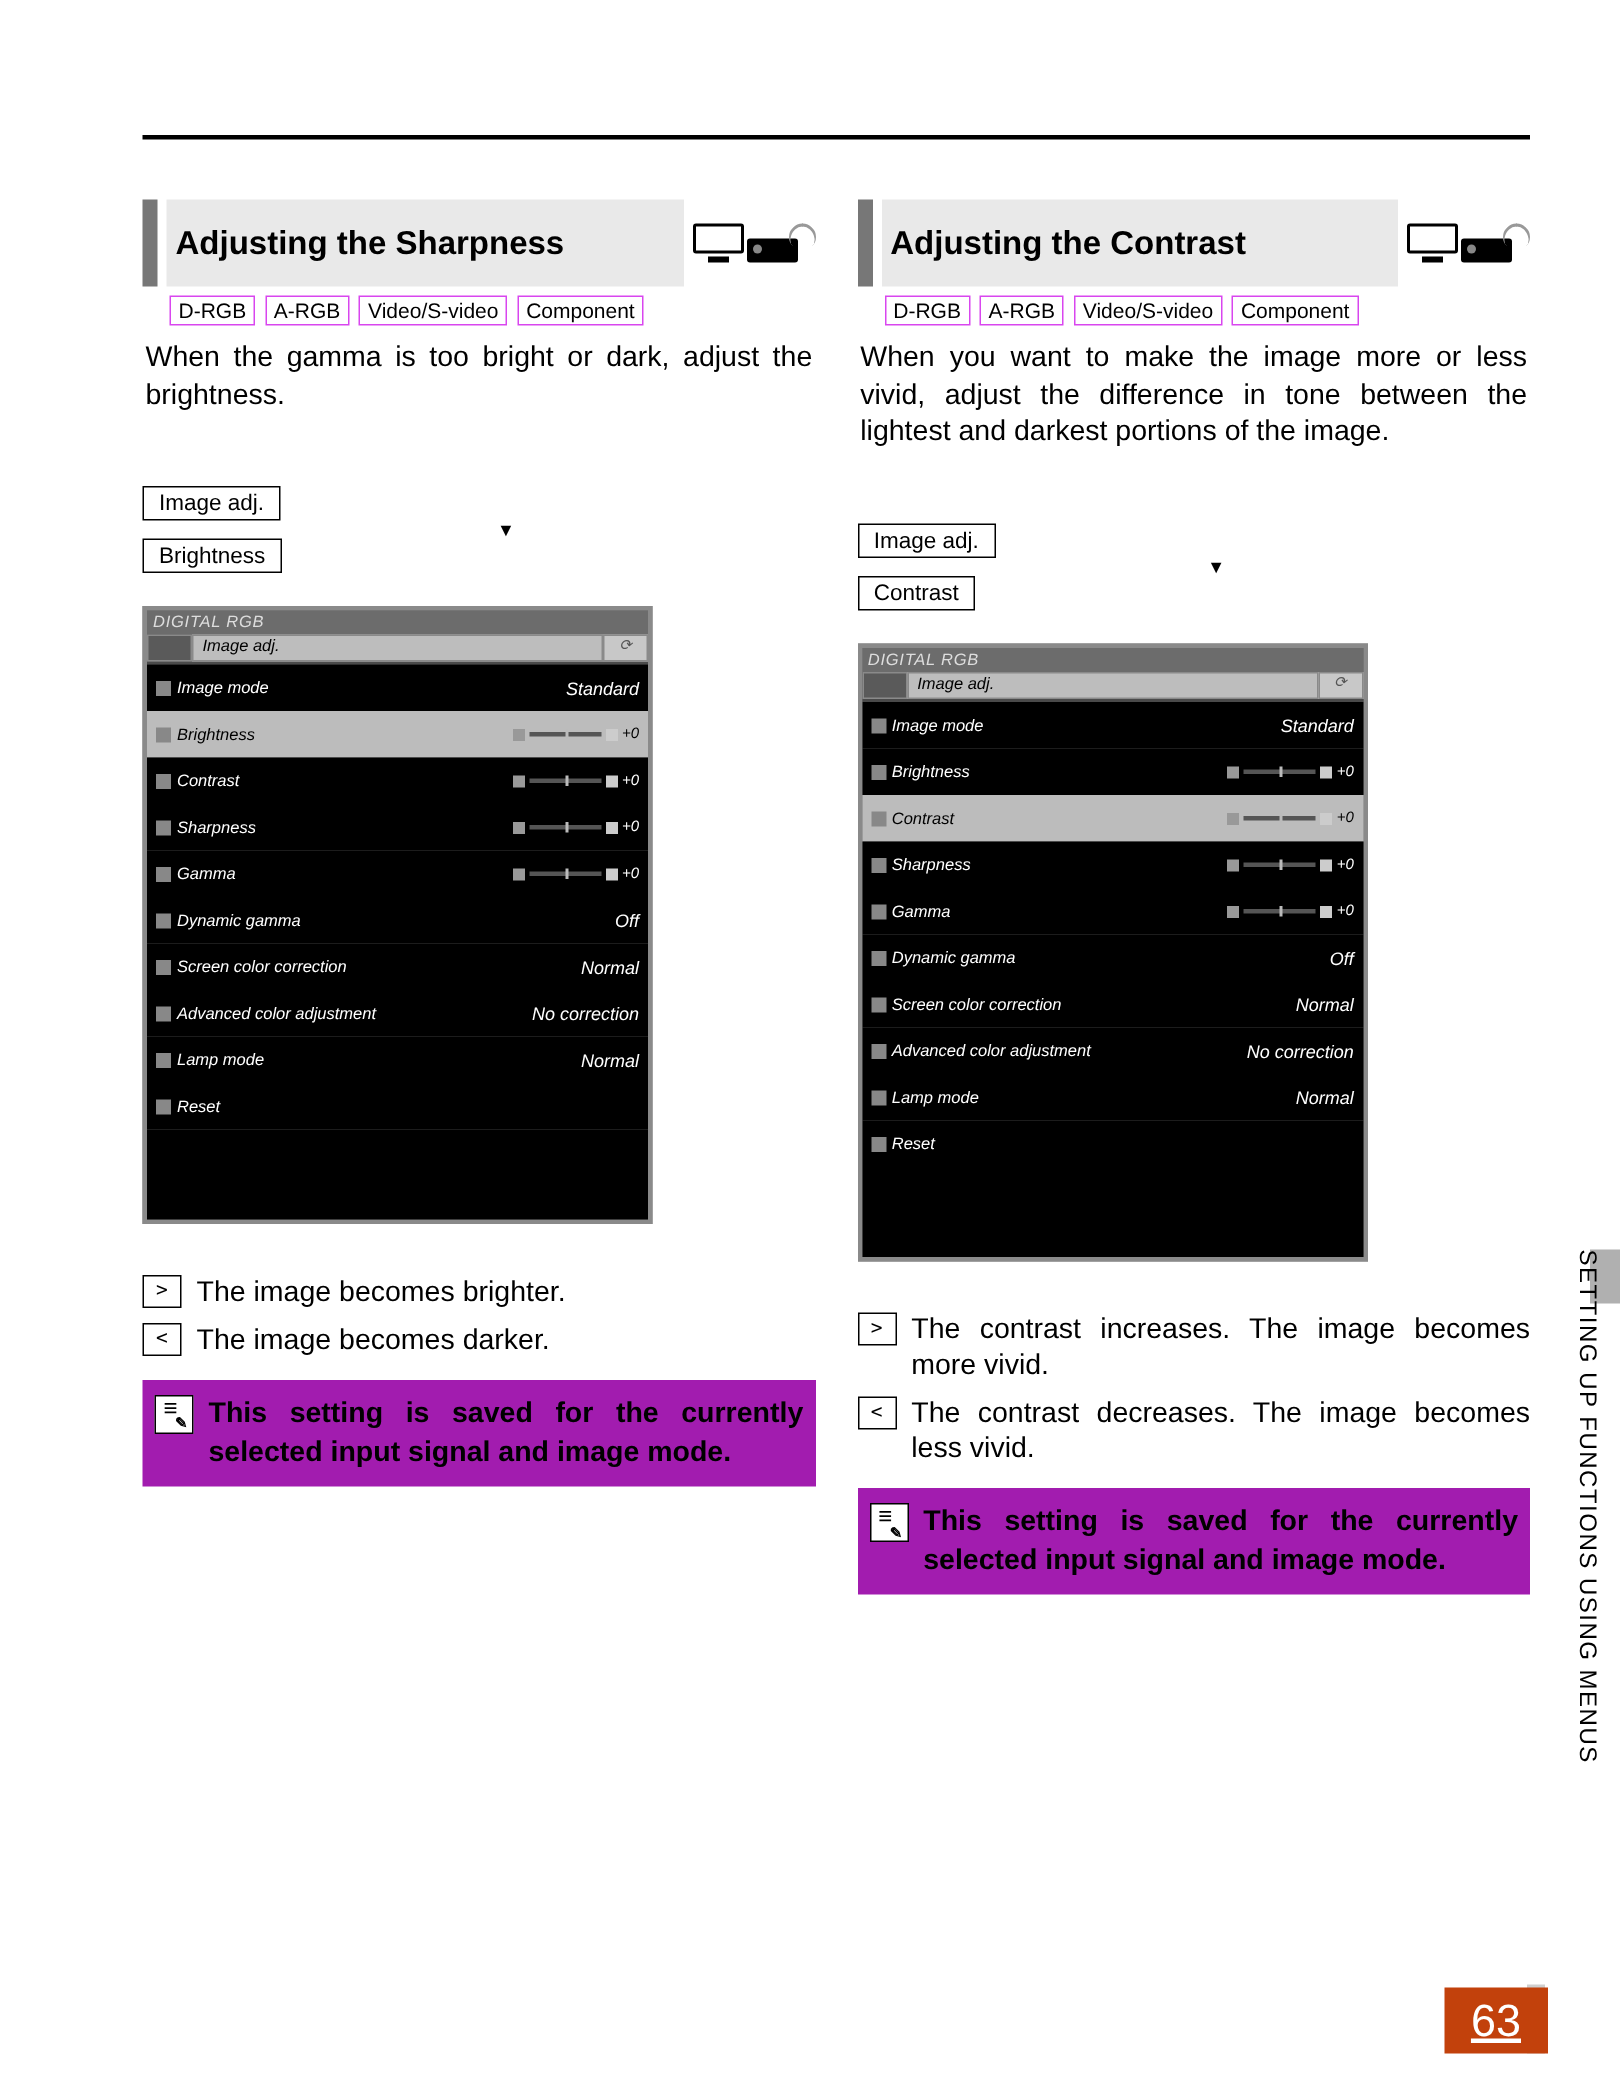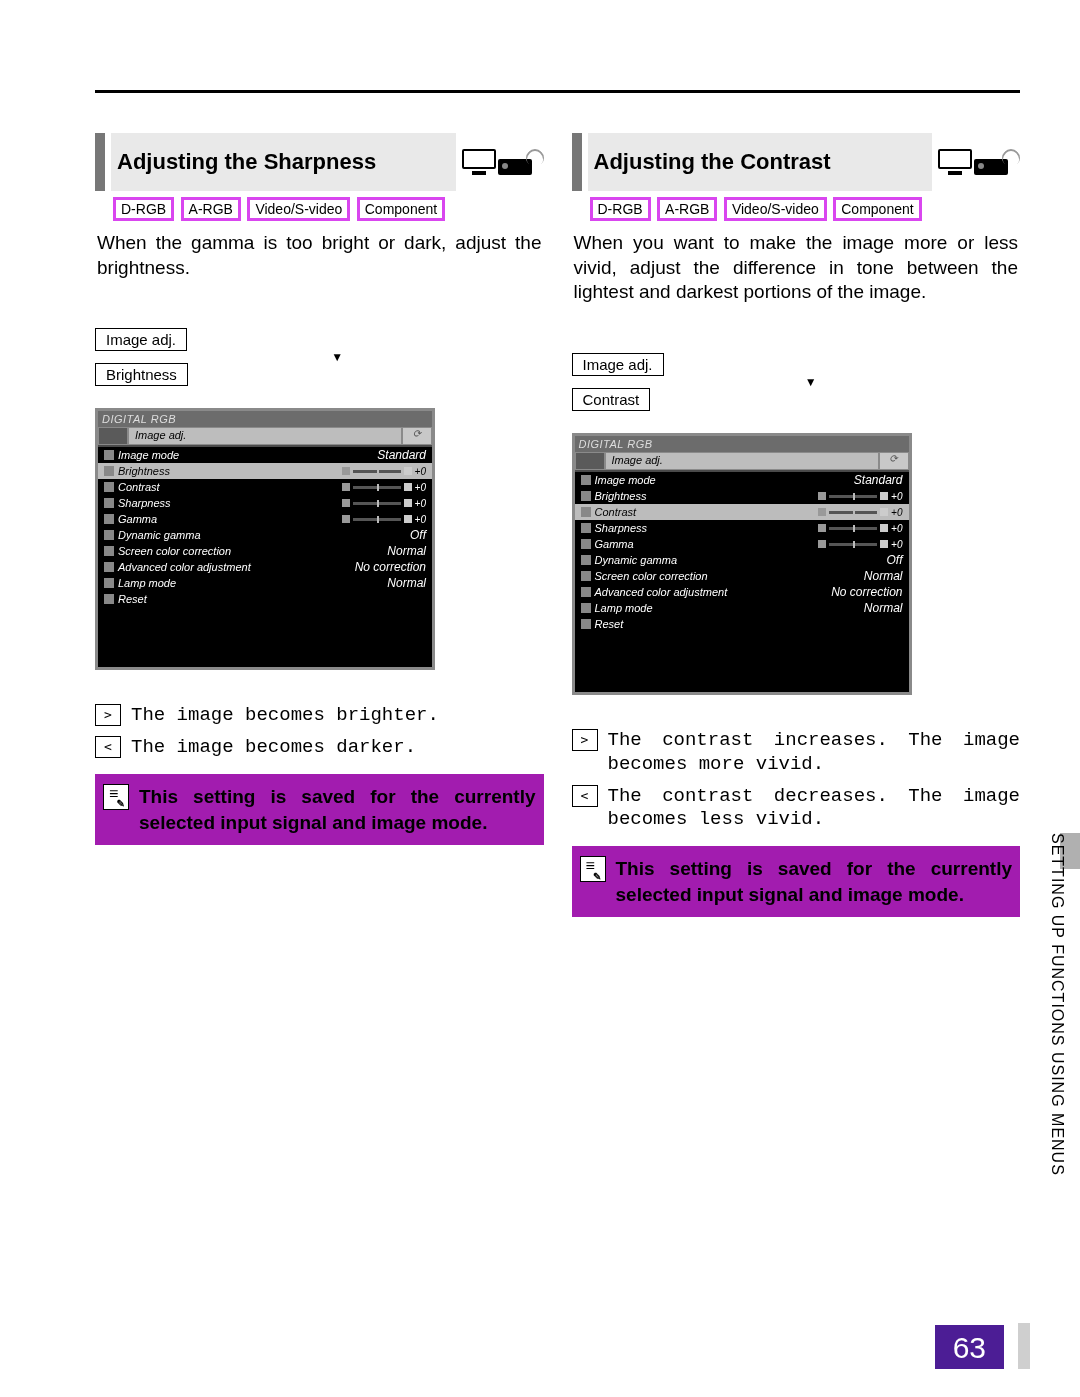--- a/index.html
+++ b/index.html
@@ -12,55 +12,55 @@
   .sec-bar { width: 10px; height: 58px; background: #777; }
   .sec-title { flex: 1; font-size: 22px; font-weight: bold; line-height: 1.15; background: #e9e9e9; padding: 4px 6px; min-height: 58px; display: flex; align-items: center; }
   .sec-icons { display:flex; align-items:center; gap:2px; }
   .ico-monitor { width:34px; height:26px; position:relative; }
   .ico-monitor:before { content:""; position:absolute; inset:0 0 6px 0; border:2px solid #000; border-radius:2px; background:#fff; }
   .ico-monitor:after { content:""; position:absolute; bottom:0; left:10px; width:14px; height:4px; background:#000; }
   .ico-proj { width:34px; height:16px; background:#000; border-radius:2px; position:relative; margin-top:10px; }
   .ico-proj:before { content:""; position:absolute; left:4px; top:4px; width:6px; height:6px; background:#888; border-radius:50%; }
   .ico-proj-dish { width:18px; height:18px; border:2px solid #999; border-radius:50%; border-bottom:none; border-right:none; transform:rotate(45deg); margin-left:-8px; margin-bottom:8px; }
   .tags { padding-left: 18px; margin-bottom: 10px; }
-  .tag { display:inline-block; border:3px solid #d946ef; padding:1px 5px; margin-right:2px; font-size:14px; }
+  .tag { display:inline-block; border:1px solid #d946ef; padding:1px 5px; margin-right:2px; font-size:14px; }
   .body-text { font-size: 19px; text-align: justify; margin-bottom: 48px; line-height:1.3; padding:0 2px; }
   .crumb-wrap { margin-bottom: 22px; }
   .crumb-box { display:inline-block; border:1px solid #000; padding:2px 10px; font-size:15px; background:#fff; }
   .crumb-arrow { text-align:center; font-size:12px; line-height:12px; margin-left:36px; }
   .crumb-arrow2 { margin-left:30px; }
   .osd { width: 340px; border: 3px solid #8a8a8a; font-size: 11px; color:#fff; background:#737373; margin-bottom:34px;font-style:italic; }
   .osd-hdr { background:#6c6c6c; color:#ddd; padding:2px 4px; font-size:11px; letter-spacing:0.5px; }
   .osd-tabrow { display:flex; align-items:center; background:#6c6c6c; border-bottom:2px solid #4a4a4a; }
   .osd-tab-blank { width:30px; height:18px; background:#5a5a5a; border:1px solid #8a8a8a; }
   .osd-tab { flex:1; height:18px; background:#bdbdbd; color:#000; font-size:11px; padding:1px 6px; border:1px solid #8a8a8a; }
   .osd-help { width:30px; height:18px; background:#c8c8c8; border:1px solid #8a8a8a; text-align:center; font-size:10px; color:#555; }
-  .osd-row { display:flex; justify-content:space-between; padding:1px 6px; background:#000; border-bottom:0; height:16px; align-items:center; }
+  .osd-row { display:flex; justify-content:space-between; padding:1px 6px; background:#000; border-bottom:0; height:31px; align-items:center; }
   .osd-row.hi { background:#bcbcbc; color:#000; }
   .osd-l { display:flex; align-items:center; gap:4px; }
   .osd-ico { width:10px; height:10px; background:#888; display:inline-block; }
   .osd-val { font-size:12px; }
   .osd-blank { height:60px; background:#000; }
   .osd-slider { display:inline-flex; align-items:center; gap:3px; }
   .osd-slider .sicon { width:8px; height:8px; background:#999; display:inline-block; }
   .osd-slider .sicon2 { width:8px; height:8px; background:#ccc; display:inline-block; }
   .osd-slider .track { width:48px; height:3px; background:#555; display:inline-block; position:relative; }
   .osd-slider .thumb { position:absolute; left:50%; top:-2px; width:2px; height:7px; background:#bbb; }
   .osd-slider .num { font-size:10px; }
   .kv-list { margin-bottom:14px; }
   .kv-row { display:flex; align-items:flex-start; gap:10px; margin-bottom:8px; }
   .keycap { min-width:26px; height:22px; border:1px solid #000; text-align:center; font-size:13px; line-height:20px; font-family:monospace; }
-  .kv-text { font-size:19px; text-align: justify; flex:1; line-height:1.25;font-family:Liberation Mono, monospace; }
+  .kv-text { font-size:19px; text-align: justify; flex:1; line-height:1.25; }
   .note-box { background:#a21caf; display:flex; gap:10px; padding:10px 8px; font-size:19px; text-align:justify; line-height:1.35;font-weight:bold; }
   .note-ico { min-width:26px; height:26px; border:1px solid #000; background:#fff; position:relative; }
   .note-ico:before { content:"≡"; position:absolute; left:5px; top:-2px; font-size:16px; }
   .note-ico:after { content:"✎"; position:absolute; right:3px; bottom:-2px; font-size:10px; }
   .side-label { position:absolute; right:14px; top:833px; writing-mode: vertical-rl; font-size:16px; letter-spacing:1px; }
   .side-tab { position:absolute; right:0; top:833px; width:20px; height:36px; background:#b0b0b0; }
-  .page-num { position:absolute; right:76px; bottom:28px; background:#4c1d95; color:#fff; font-size:30px; padding:6px 18px 4px; font-weight:normal; }
+  .page-num { position:absolute; right:48px; bottom:28px; background:#c2410c; color:#fff; font-size:30px; padding:6px 18px 4px; font-weight:normal;text-decoration:underline; }
   .page-num-gray { position:absolute; right:50px; bottom:28px; width:12px; height:46px; background:#cfcfcf; }
 </style>
 </head>
 <body>
 
 <div class="page">
   <div class="rule"></div>
 
   <div class="cols">
 

